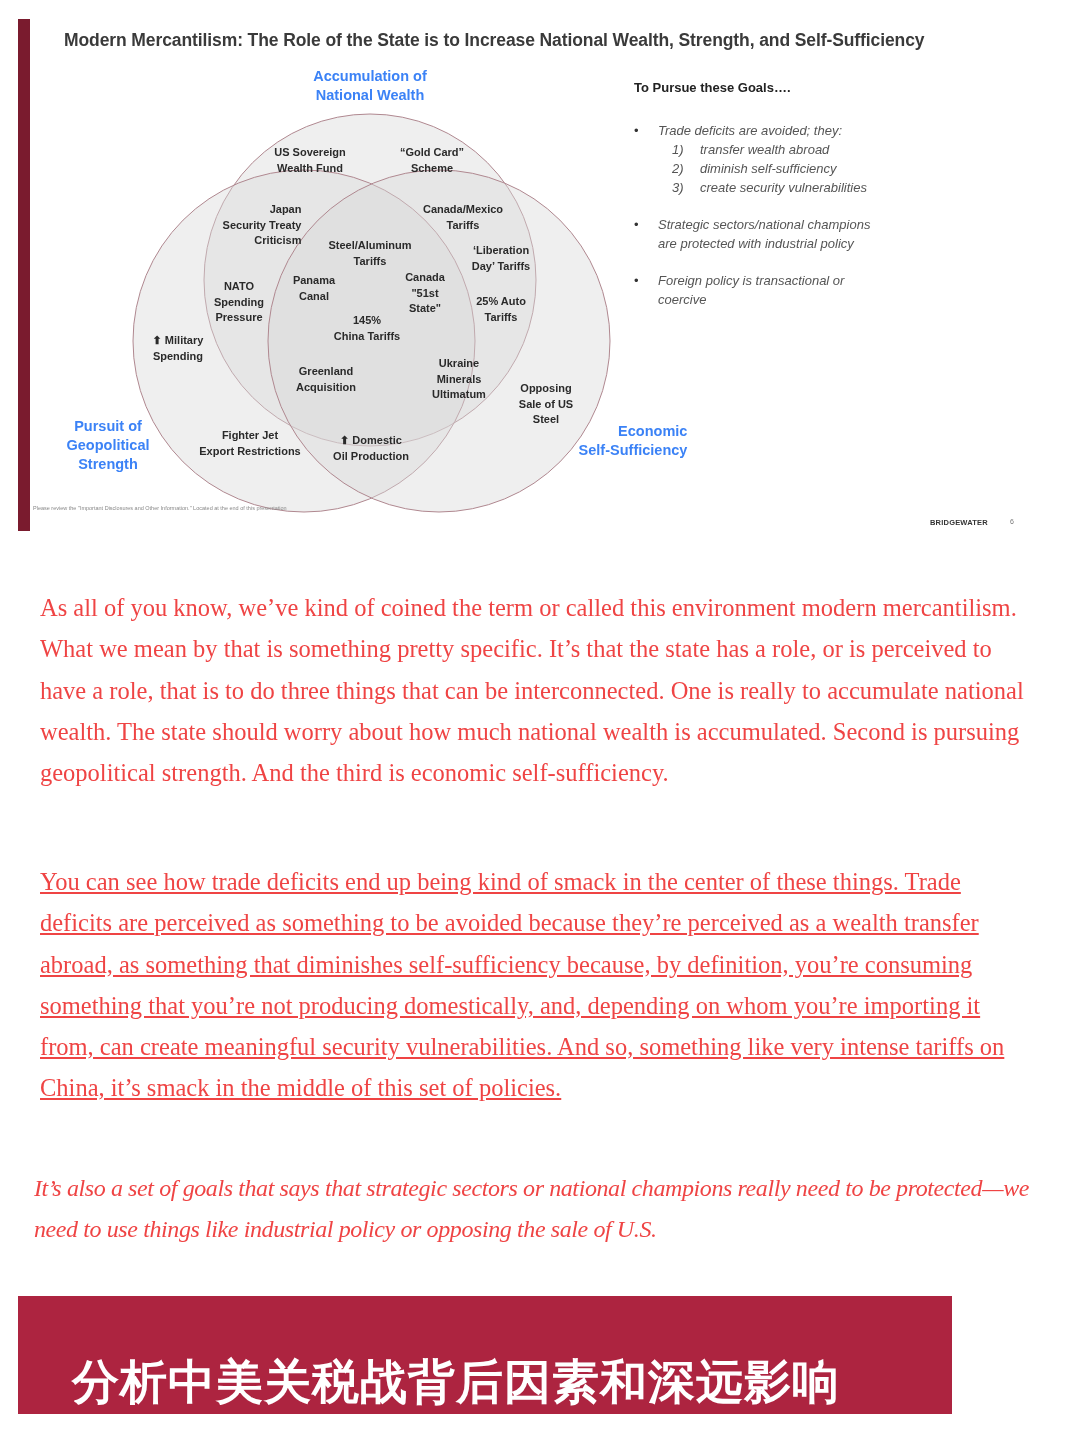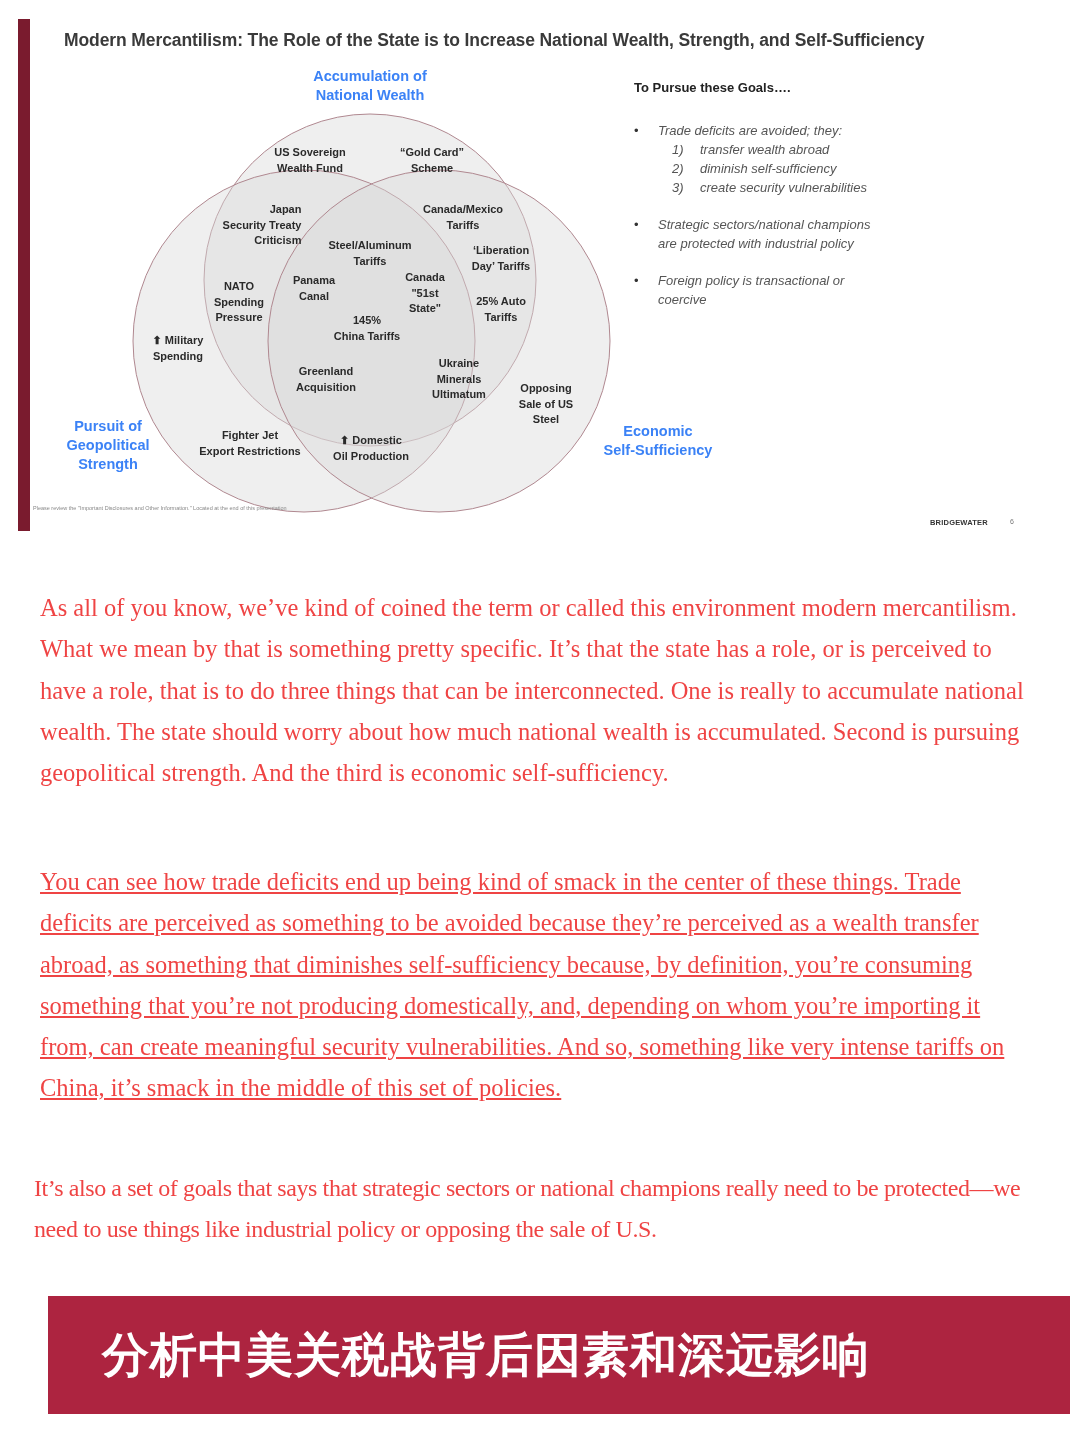--- a/index.html
+++ b/index.html
@@ -23,45 +23,45 @@
   .goal-sub .num { display: inline-block; width: 28px; }
 
   .disclaimer { position: absolute; left: 33px; top: 505px; font-family: "Liberation Sans", sans-serif; font-size: 5.5px; color: #888; white-space: nowrap; }
   .brand { position: absolute; left: 930px; top: 518px; font-family: "Liberation Sans", sans-serif; font-size: 7.5px; font-weight: bold; color: #333; letter-spacing: 0.2px; }
   .page-num { position: absolute; left: 1010px; top: 518px; font-family: "Liberation Sans", sans-serif; font-size: 7px; color: #777; }
 
   
   .para { position: absolute; font-family: "Liberation Serif", serif; font-size: 24.5px; line-height: 41.3px; color: #ef4444; }
   .p1 { left: 40px; top: 587px; width: 990px; }
   .p2 { left: 40px; top: 861px; width: 990px; text-decoration: underline; }
-  .p3 { left: 34px; top: 1168px; width: 1000px; font-size: 24px; letter-spacing: -0.4px; }
+  .p3 { left: 34px; top: 1168px; width: 1000px; font-size: 24px; letter-spacing: -0.4px; font-style: italic; }
 
   
-  .banner { position: absolute; left: 48px; top: 1296px; width: 1022px; height: 118px; background: #ad2440; display: flex; align-items: center; }
+  .banner { position: absolute; left: 18px; top: 1296px; width: 934px; height: 118px; background: #ad2440; display: flex; align-items: flex-end; }
   .banner-text { margin-left: 54px; font-family: "DejaVu Sans", sans-serif; font-size: 47px; font-weight: bold; color: #ffffff; letter-spacing: 1px; white-space: nowrap; }
 </style>
 </head>
 <body>
 
 <div class="slide">
   <div class="slide-bar"></div>
   <div class="slide-title">Modern Mercantilism: The Role of the State is to Increase National Wealth, Strength, and Self-Sufficiency</div>
 
   <svg class="venn-svg" width="1080" height="545">
     <circle cx="370" cy="280" r="166" fill="#d8d8d8" fill-opacity="0.42" stroke="#b08890" stroke-width="1"></circle>
     <circle cx="304" cy="341" r="171" fill="#d8d8d8" fill-opacity="0.42" stroke="#b08890" stroke-width="1"></circle>
     <circle cx="439" cy="341" r="171" fill="#d8d8d8" fill-opacity="0.42" stroke="#b08890" stroke-width="1"></circle>
   </svg>
 
   <div class="set-label" style="left:370px; top:67px;">Accumulation of
 National Wealth</div>
   <div class="set-label" style="left:108px; top:417px;">Pursuit of
 Geopolitical
 Strength</div>
-  <div class="set-label" style="left:658px; top:422px;">Economic
+  <div class="set-label" style="left:633px; top:422px;text-align:right;">Economic
 Self-Sufficiency</div>
 
   <div class="venn-label" style="left:310px; top:145px;">US Sovereign
 Wealth Fund</div>
   <div class="venn-label" style="left:432px; top:145px;">“Gold Card”
 Scheme</div>
 
   <div class="venn-label" style="left:262px; top:202px;text-align:right;">Japan
 Security Treaty
 Criticism</div>

